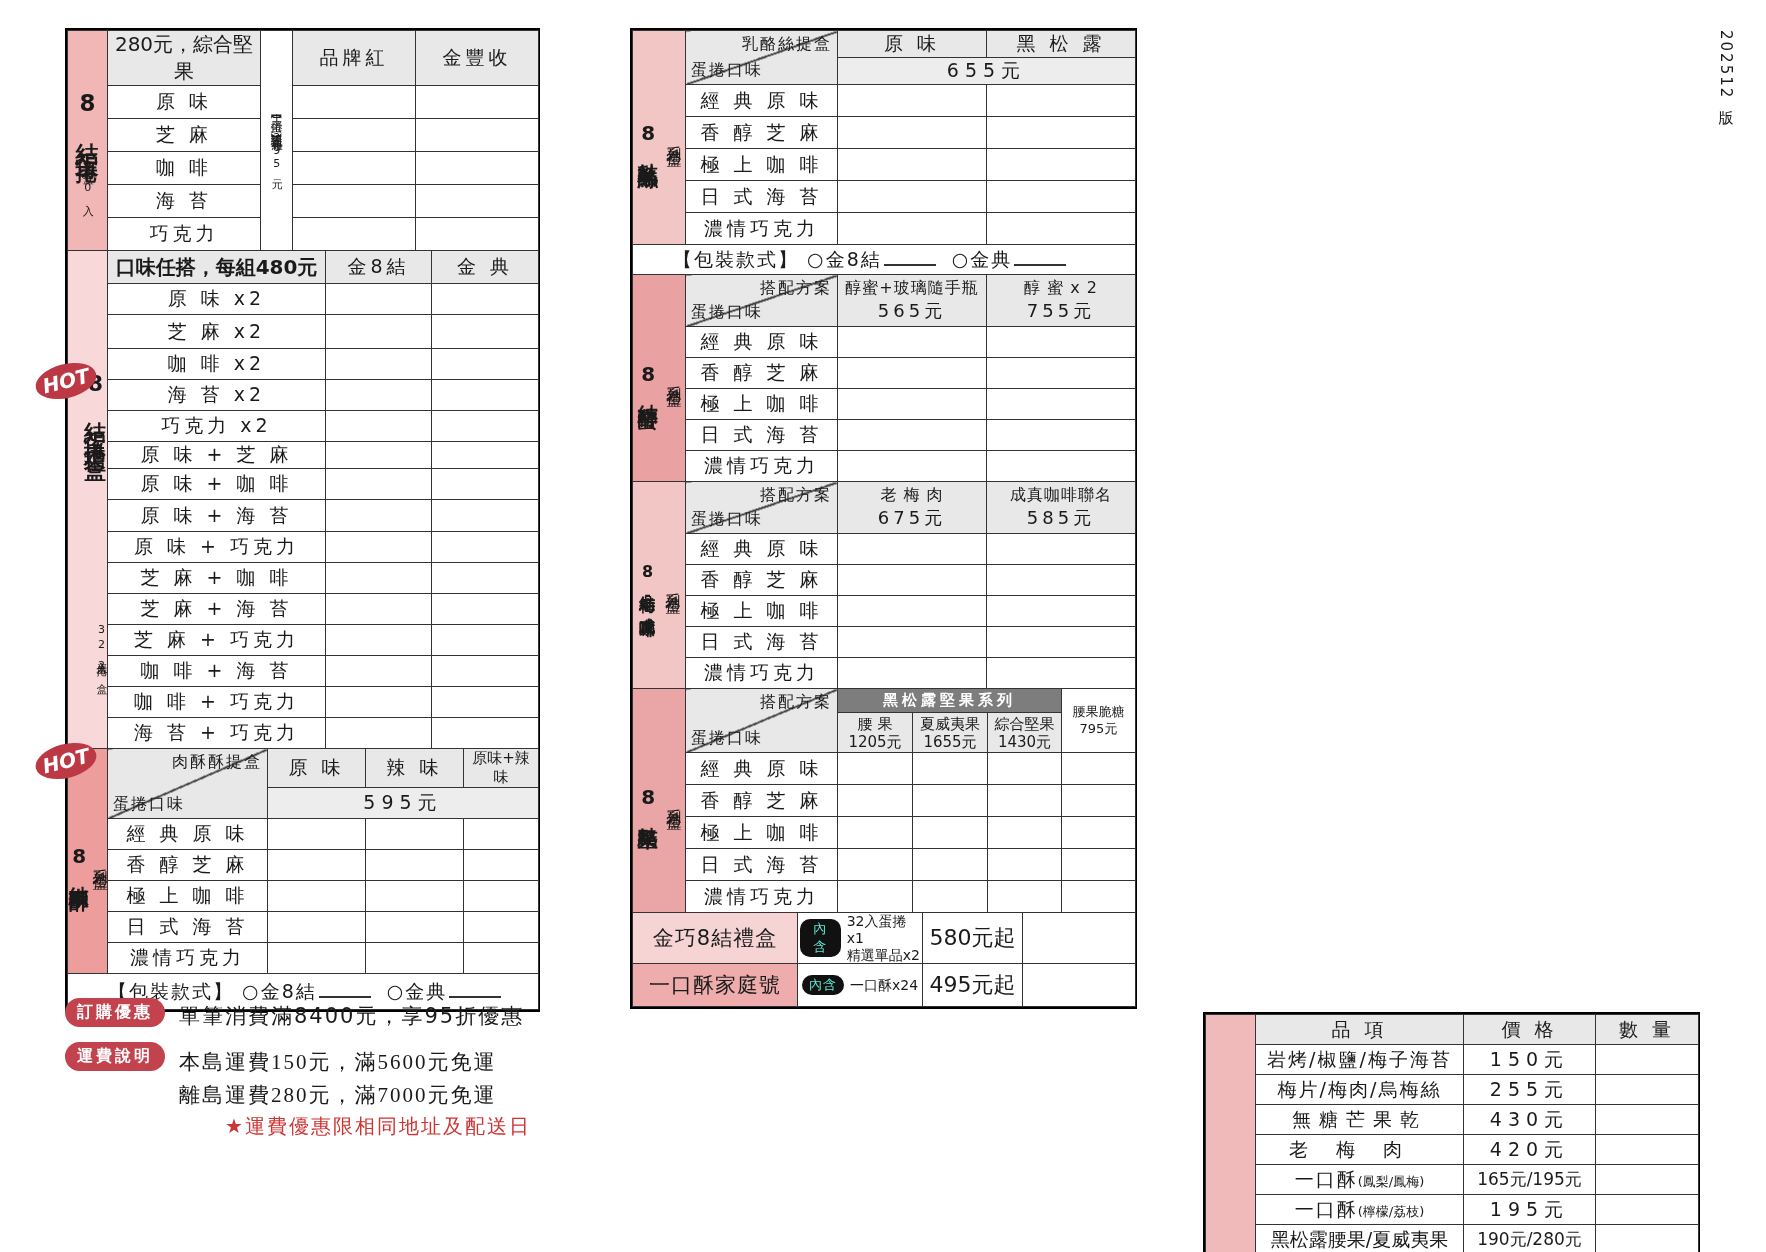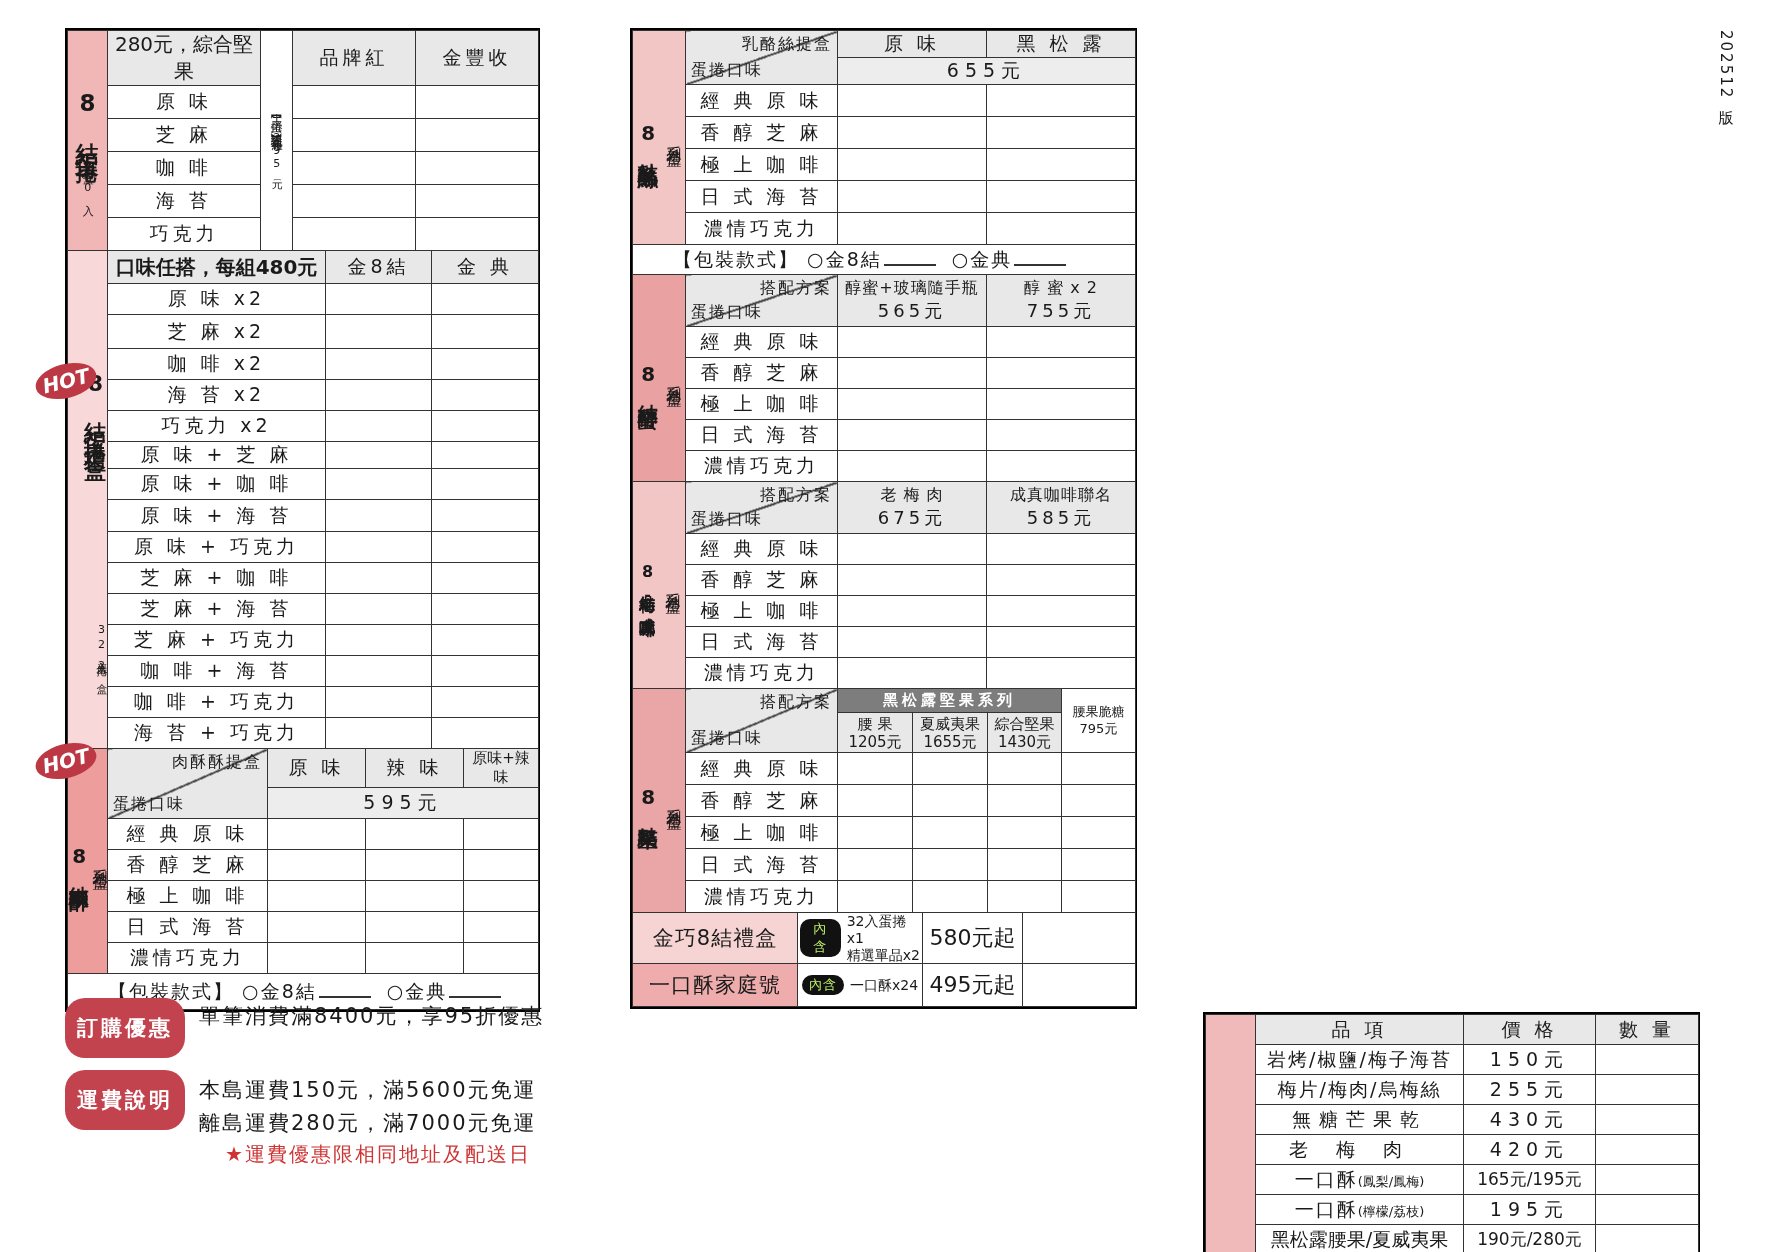--- a/index.html
+++ b/index.html
@@ -25,44 +25,44 @@
   .diag{position:relative;background-color:#e8e8e8;background-image:linear-gradient(to bottom right,transparent calc(50% - 1px),#444 calc(50% - 1px),#444 calc(50% + 1px),transparent calc(50% + 1px));}
   .dt{position:absolute;top:3px;right:5px;font-size:16px;letter-spacing:2px;}
   .db{position:absolute;bottom:3px;left:5px;font-size:16px;letter-spacing:2px;}
   .flav{letter-spacing:4px;}
   .e{background:#fff;}
   .pack{font-size:19px;text-align:left;padding-left:40px;letter-spacing:2px;}
   .blank{display:inline-block;width:52px;border-bottom:2px solid #333;height:14px;margin:0 8px 0 2px;}
   .badge{position:absolute;background:#bc3845;color:#fff;font-weight:bold;font-style:italic;
     display:flex;align-items:center;justify-content:center;border-radius:50%;transform:rotate(-14deg);z-index:5;}
   .hotb{width:62px;height:34px;font-size:20px;}
-  .pill{display:inline-block;background:#111;color:#bef264;border-radius:10px;font-size:13px;padding:1px 7px;letter-spacing:1px;vertical-align:middle;}
+  .pill{display:inline-block;background:#111;color:#5eead4;border-radius:10px;font-size:13px;padding:1px 7px;letter-spacing:1px;vertical-align:middle;}
   .cc{display:flex;align-items:center;gap:6px;justify-content:center;}
   .cl{text-align:left;font-size:14px;line-height:1.2;}
   .comboname{font-size:21px;letter-spacing:1px;}
   .comboprice{font-size:22px;}
   .hdr{letter-spacing:4px;}
   .twoline .n{font-size:16px;letter-spacing:1px;} .twoline .p{font-size:18px;letter-spacing:4px;}
   .band{background:#7d7d7d;color:#fff;font-size:15px;letter-spacing:4px;font-weight:bold;}
   .subh{background:#e8e8e8;font-size:15px;line-height:1.2;}
   .extrah{font-size:13px;line-height:1.25;}
   
   .rn{font-size:19px;letter-spacing:2px;}
   .note{font-size:13px;letter-spacing:0;}
   .sp{letter-spacing:6px;margin-top:20px;}
   .pr{font-size:19px;}
   .pr2{font-size:17px;letter-spacing:0;}
   .qs{display:flex;height:100%;align-items:stretch;}
   .qs span{flex:1;border-left:1px solid #333;}
   .qs span:first-child{border-left:none;}
   
   .nrow{display:flex;align-items:flex-start;gap:14px;margin-bottom:12px;}
-  .npill{background:#c2424e;color:#fff;font-weight:bold;font-size:21px;letter-spacing:3px;border-radius:20px;padding:16px 12px;white-space:nowrap;}
+  .npill{background:#c2424e;color:#fff;font-weight:bold;font-size:16px;letter-spacing:3px;border-radius:20px;padding:4px 12px;white-space:nowrap;}
   .ntext{font-size:21px;letter-spacing:2px;padding-top:4px;}
-  .ntext2{font-size:21px;letter-spacing:2px;line-height:1.55;padding-top:4px;}
+  .ntext2{font-size:21px;letter-spacing:2px;line-height:1.55;padding-top:4px;font-family:Liberation Serif, serif;}
   .nstar{color:#cf3333;font-size:20px;letter-spacing:2px;margin-left:160px;margin-top:2px;}
   #version{position:absolute;left:1716px;top:30px;writing-mode:vertical-rl;text-orientation:mixed;font-size:15px;letter-spacing:2px;}
   .st2{position:absolute;left:0;right:0;}
 </style>
 </head>
 <body>
 
 <div id="left" class="blk striped" style="left:65px;top:28px;width:475px">
   <div class="badge hotb" style="left:-30px;top:336px">HOT</div>
   <div class="badge hotb" style="left:-30px;top:716px">HOT</div>

